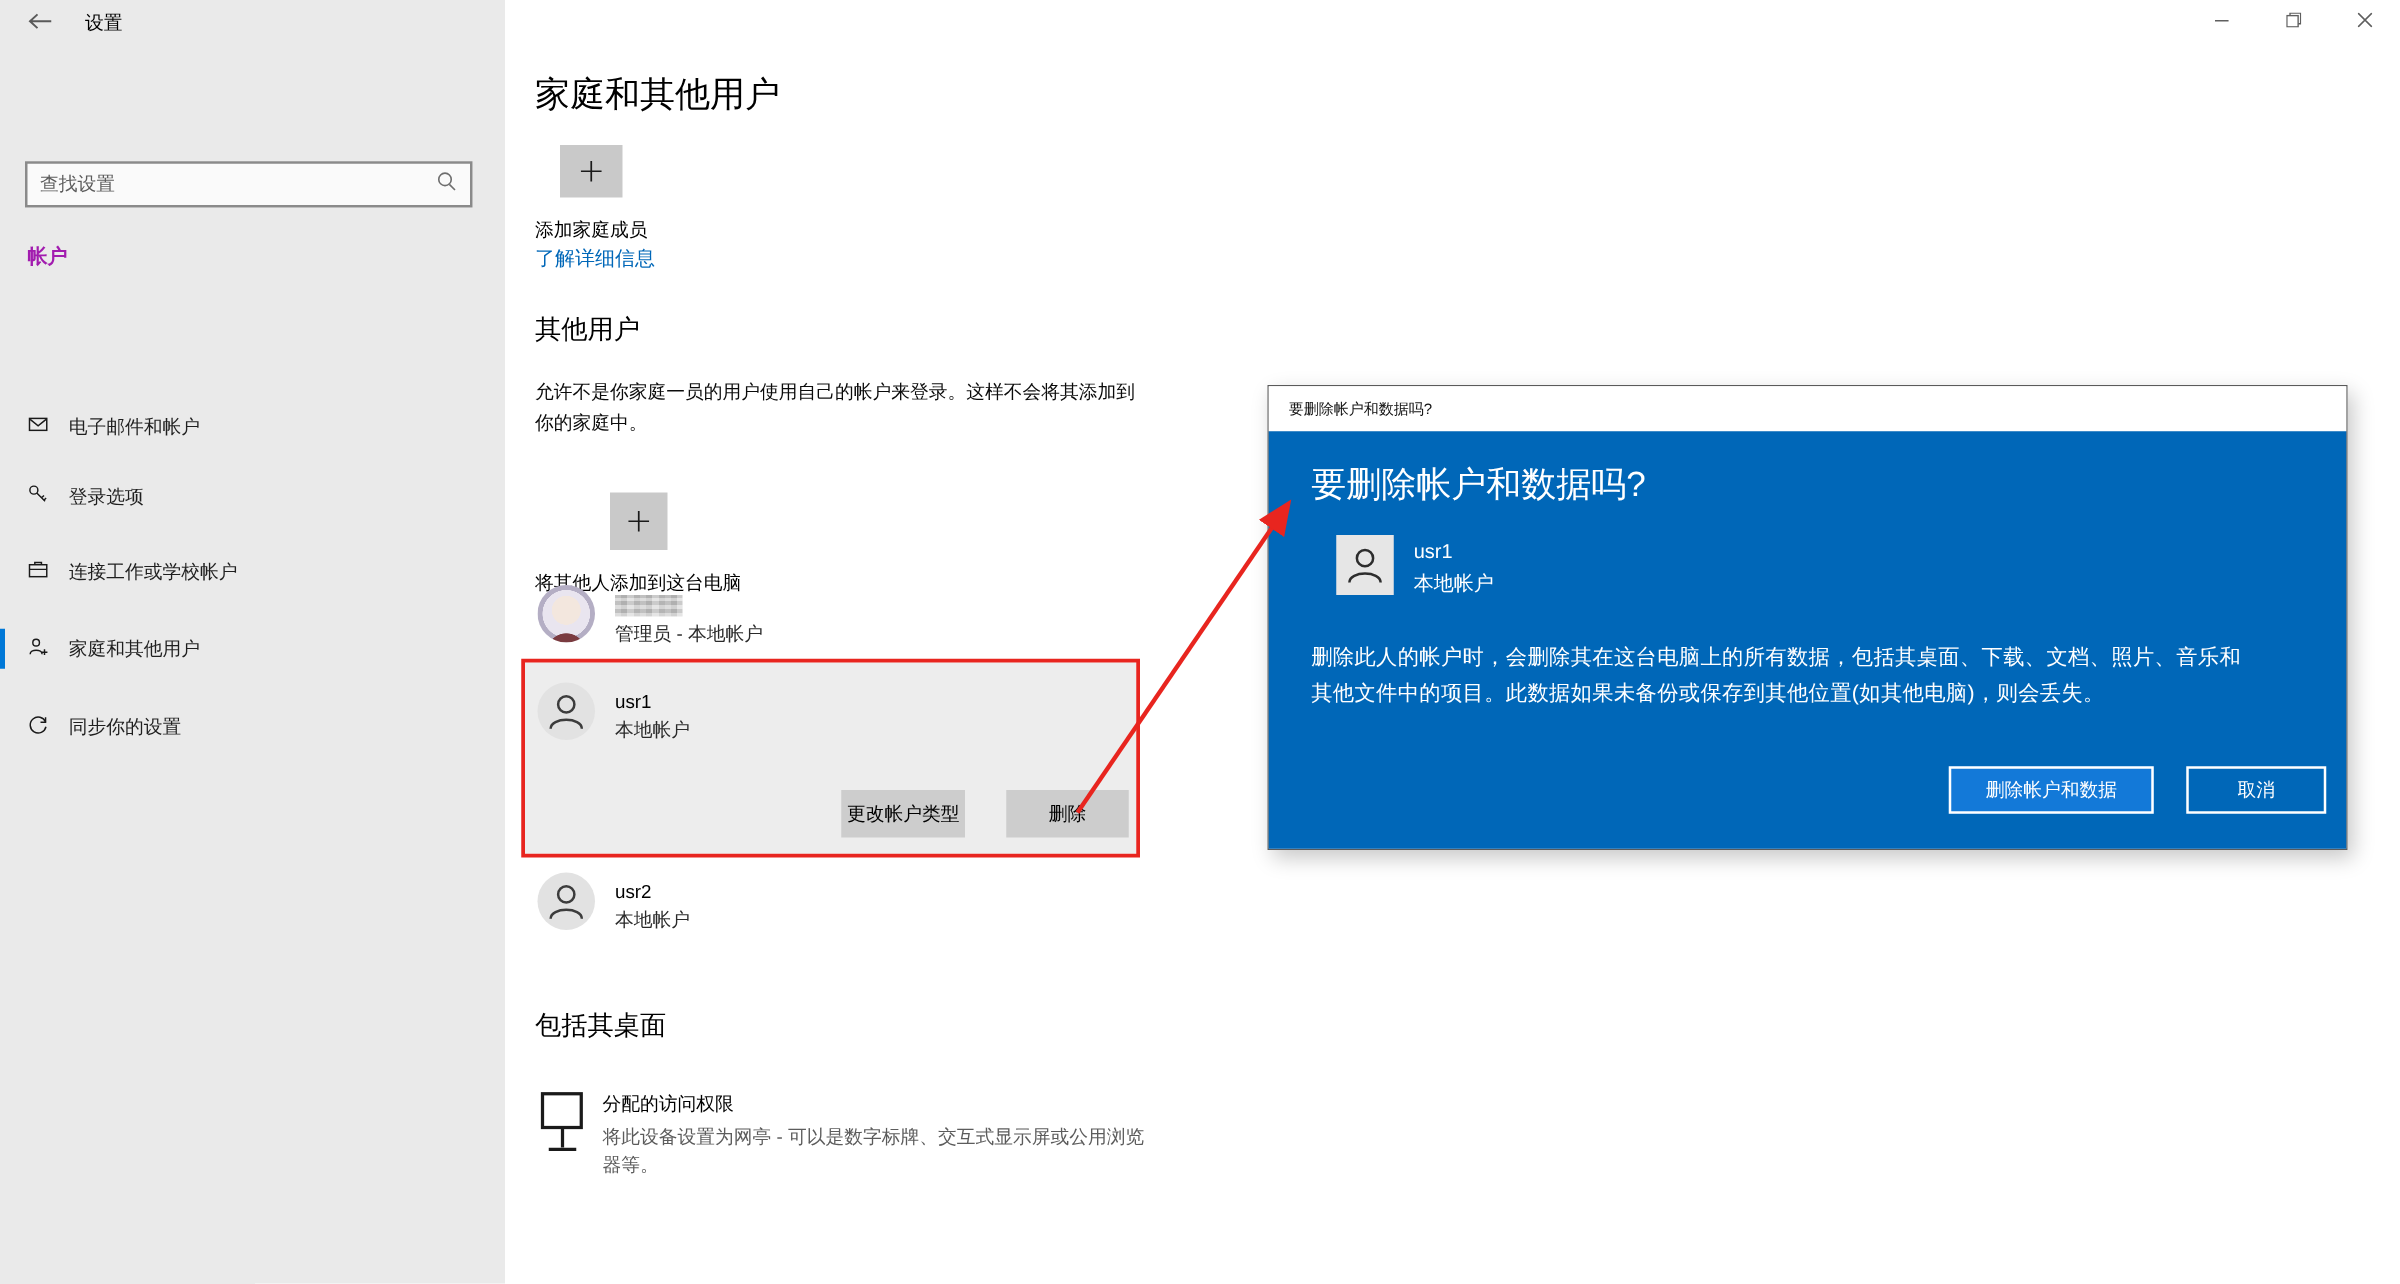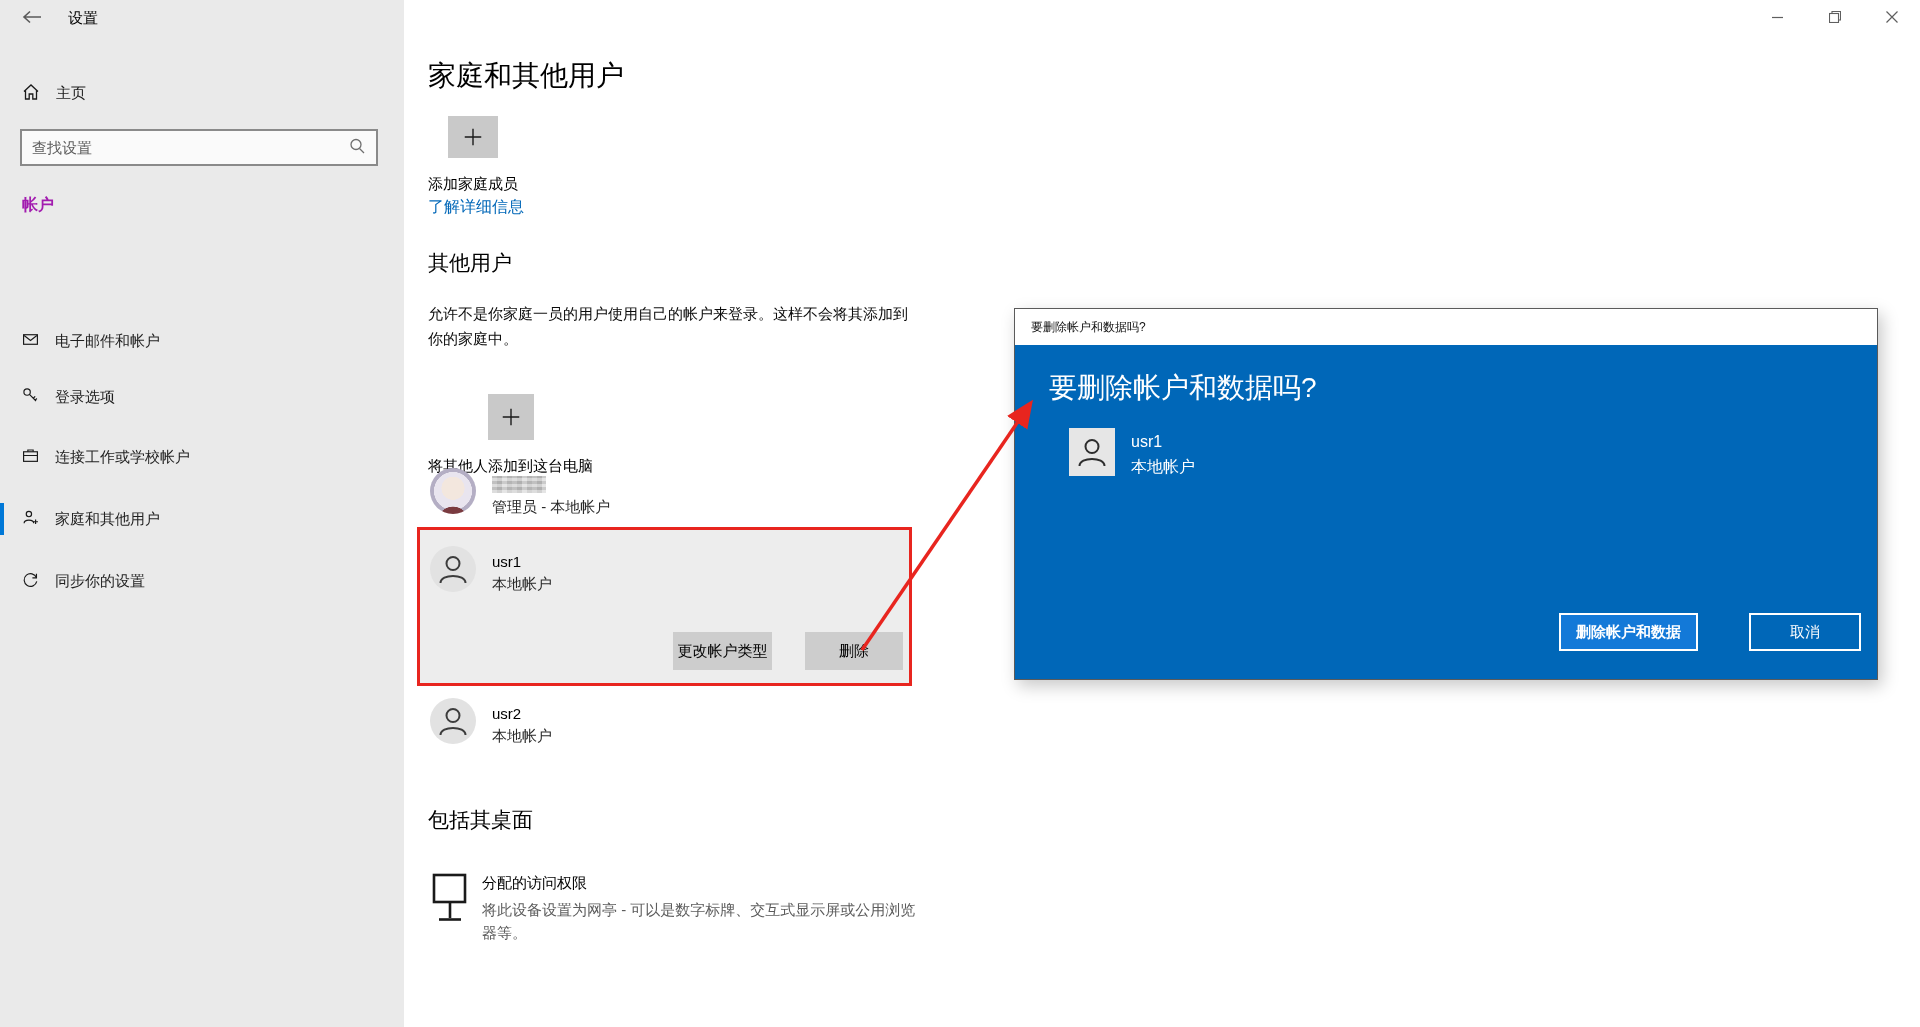--- a/index.html
+++ b/index.html
@@ -85,46 +85,38 @@
   .dlg-heading { position:absolute; left:34px; top:24px; font-size:28px; font-weight:300; color:#fff; }
   .dlg-user { position:absolute; left:54px; top:83px; display:flex; gap:16px; }
   .dlg-avatar { width:46px; height:48px; background:#e6e6e6;
     display:flex; align-items:center; justify-content:center; flex:0 0 auto; }
   .dlg-u-name { font-size:16px; padding-top:5px; }
   .dlg-u-sub { font-size:16px; margin-top:6px; }
   .dlg-text { position:absolute; left:34px; top:166px; width:760px;
     font-size:17px; line-height:29px; letter-spacing:.3px; color:#fff; }
   .dlg-btn { position:absolute; top:268px; height:38px; border:2px solid #fff;
     color:#fff; font-size:15px; display:flex; align-items:center; justify-content:center; cursor:pointer; }
-  .dlg-confirm { left:544px; width:139px; background:var(--primary-btn,#1379d8);font-weight:bold; }
+  .dlg-confirm { left:544px; width:164px; background:var(--primary-btn,#1379d8); }
   .dlg-cancel { left:734px; width:112px; background:transparent; }
   
   .annotation { position:absolute; left:0; top:0; z-index:10; pointer-events:none; }
 </style>
 </head>
 <body>
 
 <div class="sidebar">
   <div class="back-btn">
     <span>
       <svg width="20" height="14" viewBox="0 0 20 14">
           <path d="M19,7 H2 M8,1.5 L2,7 L8,12.5" fill="none" stroke="#5a5a5a" stroke-width="1.6"></path>
         </svg>
     </span>
   </div>
   <div class="app-title">设置</div>
 
-  <div class="home-row">
-    <span>
-      <svg width="18" height="18" viewBox="0 0 18 18">
-          <path d="M2,8.5 L9,2 L16,8.5 M3.5,7.5 V16 H7.2 V11 H10.8 V16 H14.5 V7.5" fill="none" stroke="#1a1a1a" stroke-width="1.3"></path>
-        </svg>
-    </span>
-    <span>主页</span>
-  </div>
 
   <div class="search-box">
     <input type="text" placeholder="查找设置" style="">
     <span>
       <svg width="18" height="18" viewBox="0 0 18 18">
           <circle cx="8" cy="7.5" r="5" fill="none" stroke="#6e6e6e" stroke-width="1.3"></circle>
           <path d="M11.5,11.5 L16,16" stroke="#6e6e6e" stroke-width="1.3"></path>
         </svg>
     </span>
   </div>
@@ -290,20 +282,21 @@
         <svg width="46" height="46" viewBox="0 0 46 46">
             <circle cx="23" cy="17.5" r="6.5" fill="none" stroke="#2d2d2d" stroke-width="2"></circle>
             <path d="M10.5,37 C10.5,27.5 35.5,27.5 35.5,37" fill="none" stroke="#2d2d2d" stroke-width="2"></path>
           </svg>
       </span>
       <span>
         <div class="dlg-u-name">usr1</div>
         <div class="dlg-u-sub">本地帐户</div>
       </span>
     </div>
+    <div class="dlg-text">删除此人的帐户时，会删除其在这台电脑上的所有数据，包括其桌面、下载、文档、照片、音乐和其他文件中的项目。此数据如果未备份或保存到其他位置(如其他电脑)，则会丢失。</div>
     <div class="dlg-btn dlg-confirm">删除帐户和数据</div>
     <div class="dlg-btn dlg-cancel">取消</div>
   </div>
 </div>
 
 <svg class="annotation" width="1920" height="1027" viewBox="0 0 1920 1027">
   <defs>
     <marker id="ah" markerWidth="9" markerHeight="8" refX="6.5" refY="3.5" orient="auto">
       <path d="M0,0 L8,3.5 L0,7 Z" fill="#e8251f"></path>
     </marker>

